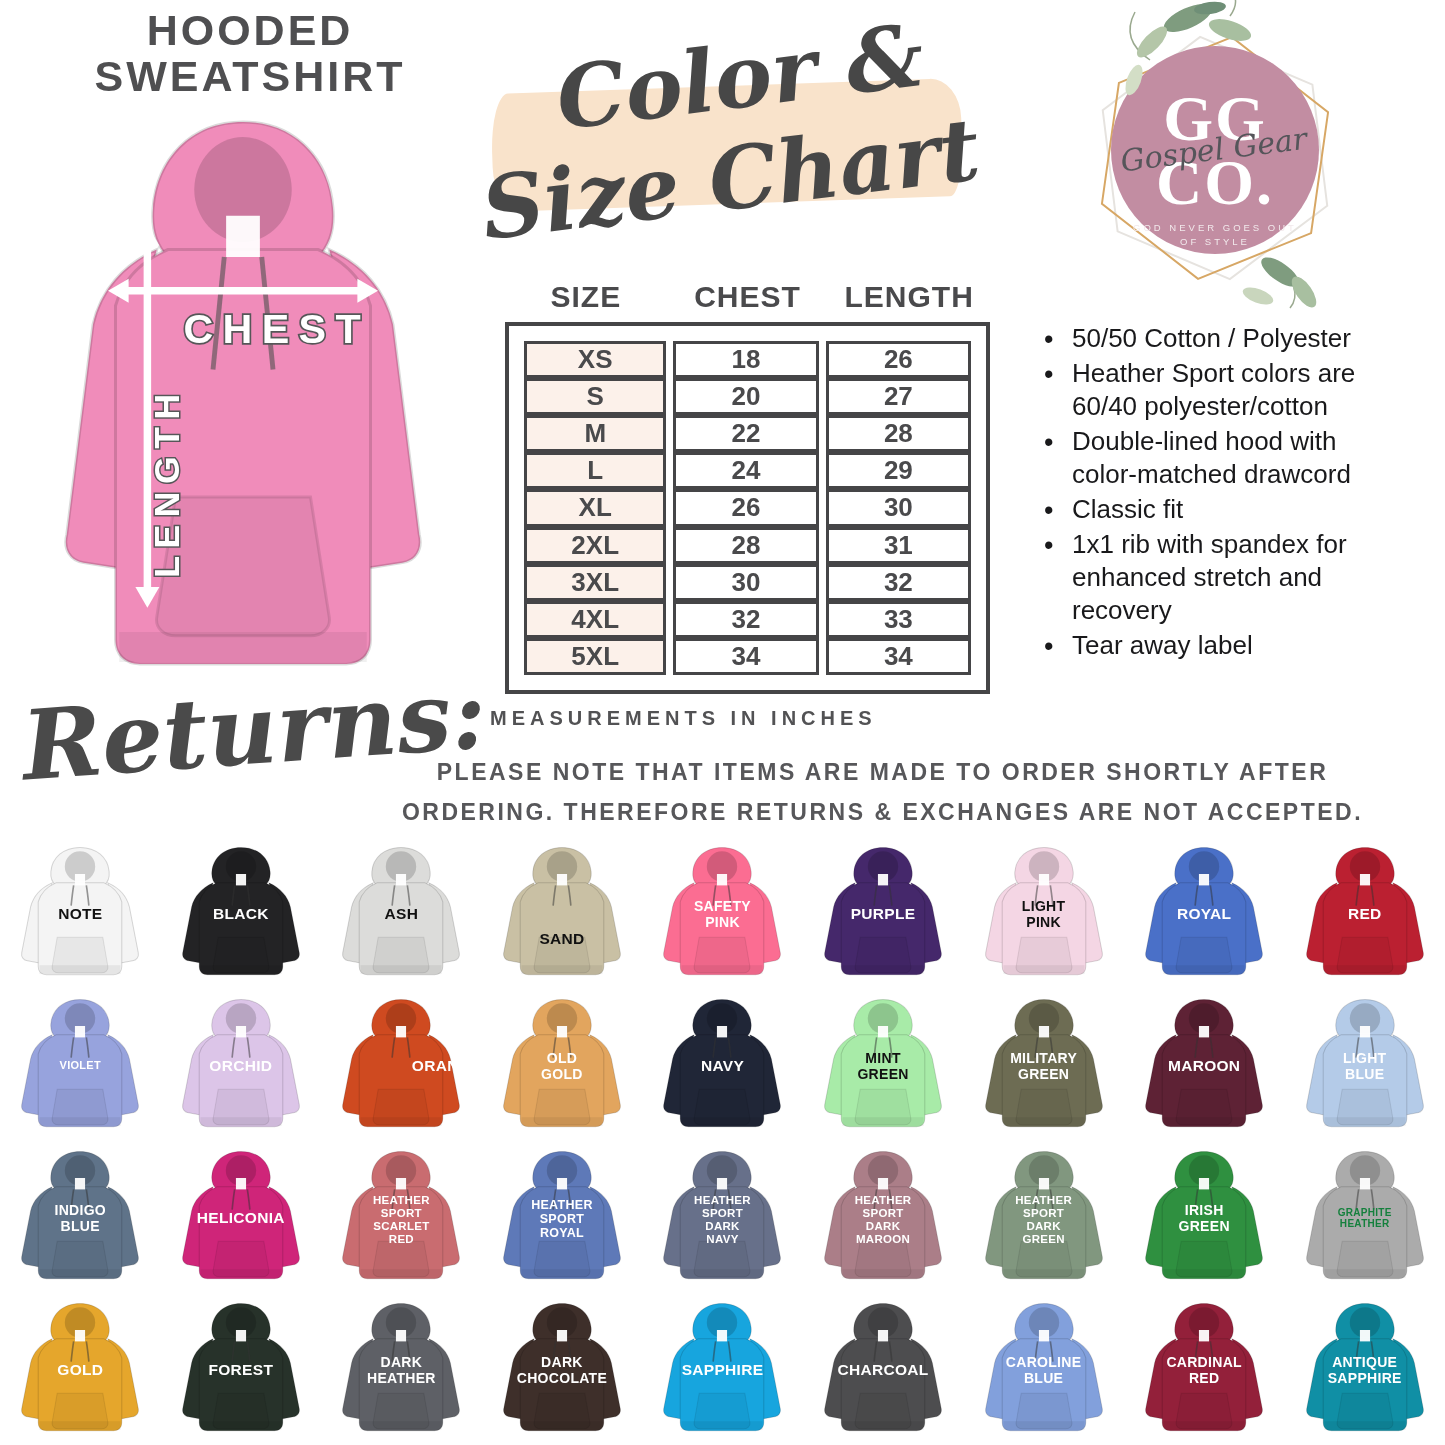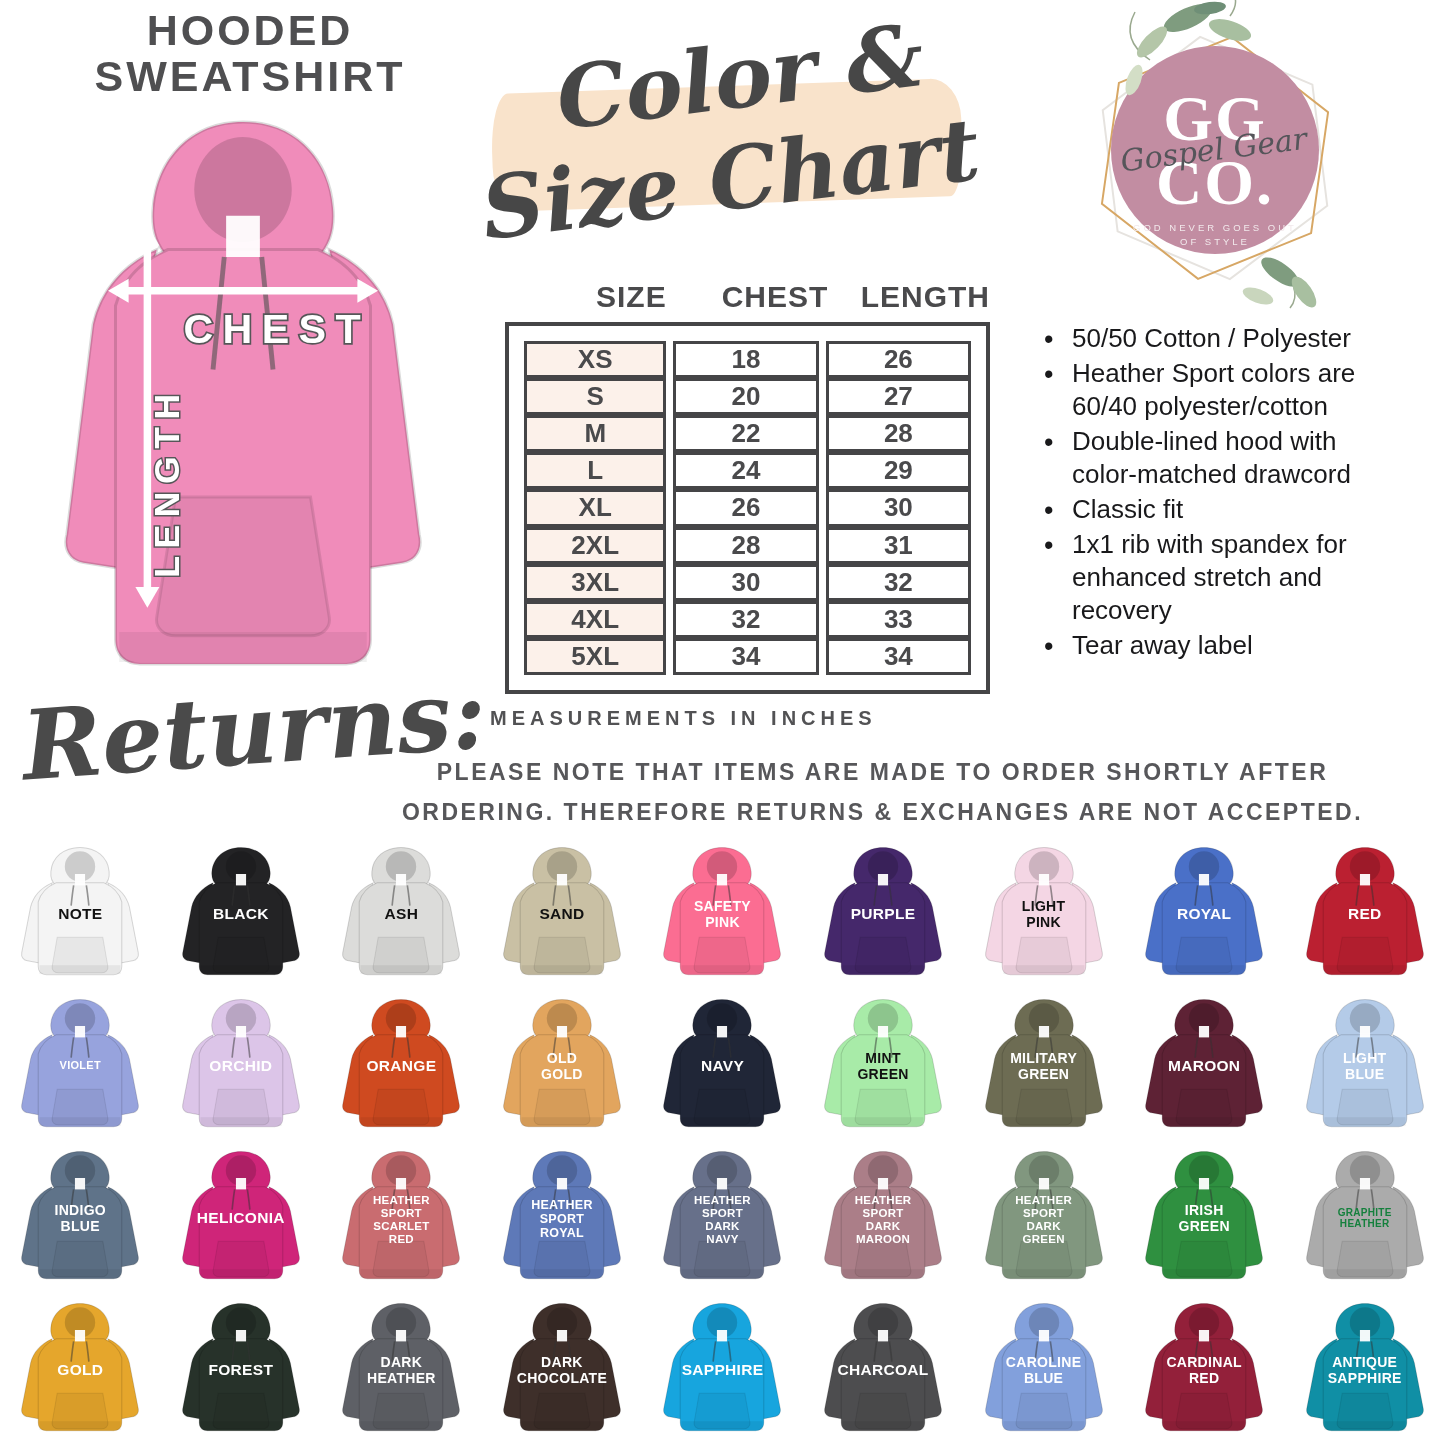--- a/index.html
+++ b/index.html
@@ -32,21 +32,21 @@
   }
   .script-line1{position:absolute; left:520px; top:26px; width:440px; text-align:center;
     font-size:86px; transform:rotate(-7deg);}
   .script-line2{position:absolute; left:478px; top:128px; width:505px; text-align:center;
     font-size:86px; transform:rotate(-7deg);}
   
   .table-head{
     position:absolute; left:505px; top:280px; width:485px; display:flex;
     font-weight:bold; font-size:30px; letter-spacing:1px; color:#4a4a4c;
   }
-  .table-head span{flex:1; text-align:right;}
+  .table-head span{flex:1; text-align:center;}
   .size-table{
     position:absolute; left:505px; top:322px; width:485px; height:372px;
     border:4px solid #454547; box-sizing:border-box; padding:15px;
     display:grid; grid-template-rows:repeat(9,1fr); gap:0; background:#ffffff;
   }
   .size-row{display:grid; grid-template-columns:1fr 1.02fr 1.02fr; gap:7px;}
   .cell{
     border:3px solid #454547; display:flex; align-items:center; justify-content:center;
     font-weight:bold; font-size:26px; color:#4a4a4c; background:#ffffff;
   }
@@ -317,21 +317,21 @@
       </g>
       <ellipse cx="60" cy="20" rx="12" ry="12" fill="rgba(0,0,0,0.16)"></ellipse>
       <rect x="56" y="26" width="8" height="9" fill="#ffffff" opacity="0.95"></rect>
       <path d="M42,76 L78,76 L82,99 C82.5,102 80,104 77,104 L43,104 C40,104 37.5,102 38,99 Z" fill="rgba(0,0,0,0.05)" stroke="rgba(0,0,0,0.09)" stroke-width="0.8"></path>
       <rect x="28" y="98" width="64" height="7" fill="rgba(0,0,0,0.06)"></rect>
       <g fill="none" stroke="rgba(50,50,50,0.5)" stroke-width="1.3">
         <path d="M55,35 C54,41 53.5,46 53,51"></path>
         <path d="M65,35 C66,41 66.5,46 67,51"></path>
       </g>
     </svg>
-    <div class="swatch-label" style="color: rgb(17, 17, 17); font-size: 15.5px;">SAND</div>
+    <div class="swatch-label" style="color: rgb(17, 17, 17); font-size: 15.5px; margin-top: 25px;">SAND</div>
   </div>
 
   <div class="swatch" style="color: rgb(251, 109, 146);">
     <svg viewBox="0 0 120 112">
       <g fill="currentColor" stroke="rgba(0,0,0,0.15)" stroke-width="0.8">
         <path d="M38,33 C29,37 23,44 21,52 L14,88 C13.3,91.5 15.5,94 18.5,94.5 L27,96 C30,96.3 31.5,94 31.5,91 L33,50 Z"></path>
         <path d="M82,33 C91,37 97,44 99,52 L106,88 C106.7,91.5 104.5,94 101.5,94.5 L93,96 C90,96.3 88.5,94 88.5,91 L87,50 Z"></path>
         <path d="M60,5 C47,5 38,13 37,24 C36.5,29 38,32.5 41,35 L79,35 C82,32.5 83.5,29 83,24 C82,13 73,5 60,5 Z"></path>
         <path d="M41,33 C34,36 29,41 27,48 L27,99 C27,103 29.5,105.5 33.5,105.5 L86.5,105.5 C90.5,105.5 93,103 93,99 L93,48 C91,41 86,36 79,33 Z"></path>
       </g>
@@ -479,21 +479,21 @@
       </g>
       <ellipse cx="60" cy="20" rx="12" ry="12" fill="rgba(0,0,0,0.16)"></ellipse>
       <rect x="56" y="26" width="8" height="9" fill="#ffffff" opacity="0.95"></rect>
       <path d="M42,76 L78,76 L82,99 C82.5,102 80,104 77,104 L43,104 C40,104 37.5,102 38,99 Z" fill="rgba(0,0,0,0.05)" stroke="rgba(0,0,0,0.09)" stroke-width="0.8"></path>
       <rect x="28" y="98" width="64" height="7" fill="rgba(0,0,0,0.06)"></rect>
       <g fill="none" stroke="rgba(50,50,50,0.5)" stroke-width="1.3">
         <path d="M55,35 C54,41 53.5,46 53,51"></path>
         <path d="M65,35 C66,41 66.5,46 67,51"></path>
       </g>
     </svg>
-    <div class="swatch-label" style="color: rgb(255, 255, 255); font-size: 15.5px;">ORANGE</div>
+    <div class="swatch-label" style="color: rgb(255, 255, 255); font-size: 15.5px; text-align: right;">ORANGE</div>
   </div>
 
   <div class="swatch" style="color: rgb(226, 165, 94);">
     <svg viewBox="0 0 120 112">
       <g fill="currentColor" stroke="rgba(0,0,0,0.15)" stroke-width="0.8">
         <path d="M38,33 C29,37 23,44 21,52 L14,88 C13.3,91.5 15.5,94 18.5,94.5 L27,96 C30,96.3 31.5,94 31.5,91 L33,50 Z"></path>
         <path d="M82,33 C91,37 97,44 99,52 L106,88 C106.7,91.5 104.5,94 101.5,94.5 L93,96 C90,96.3 88.5,94 88.5,91 L87,50 Z"></path>
         <path d="M60,5 C47,5 38,13 37,24 C36.5,29 38,32.5 41,35 L79,35 C82,32.5 83.5,29 83,24 C82,13 73,5 60,5 Z"></path>
         <path d="M41,33 C34,36 29,41 27,48 L27,99 C27,103 29.5,105.5 33.5,105.5 L86.5,105.5 C90.5,105.5 93,103 93,99 L93,48 C91,41 86,36 79,33 Z"></path>
       </g>

